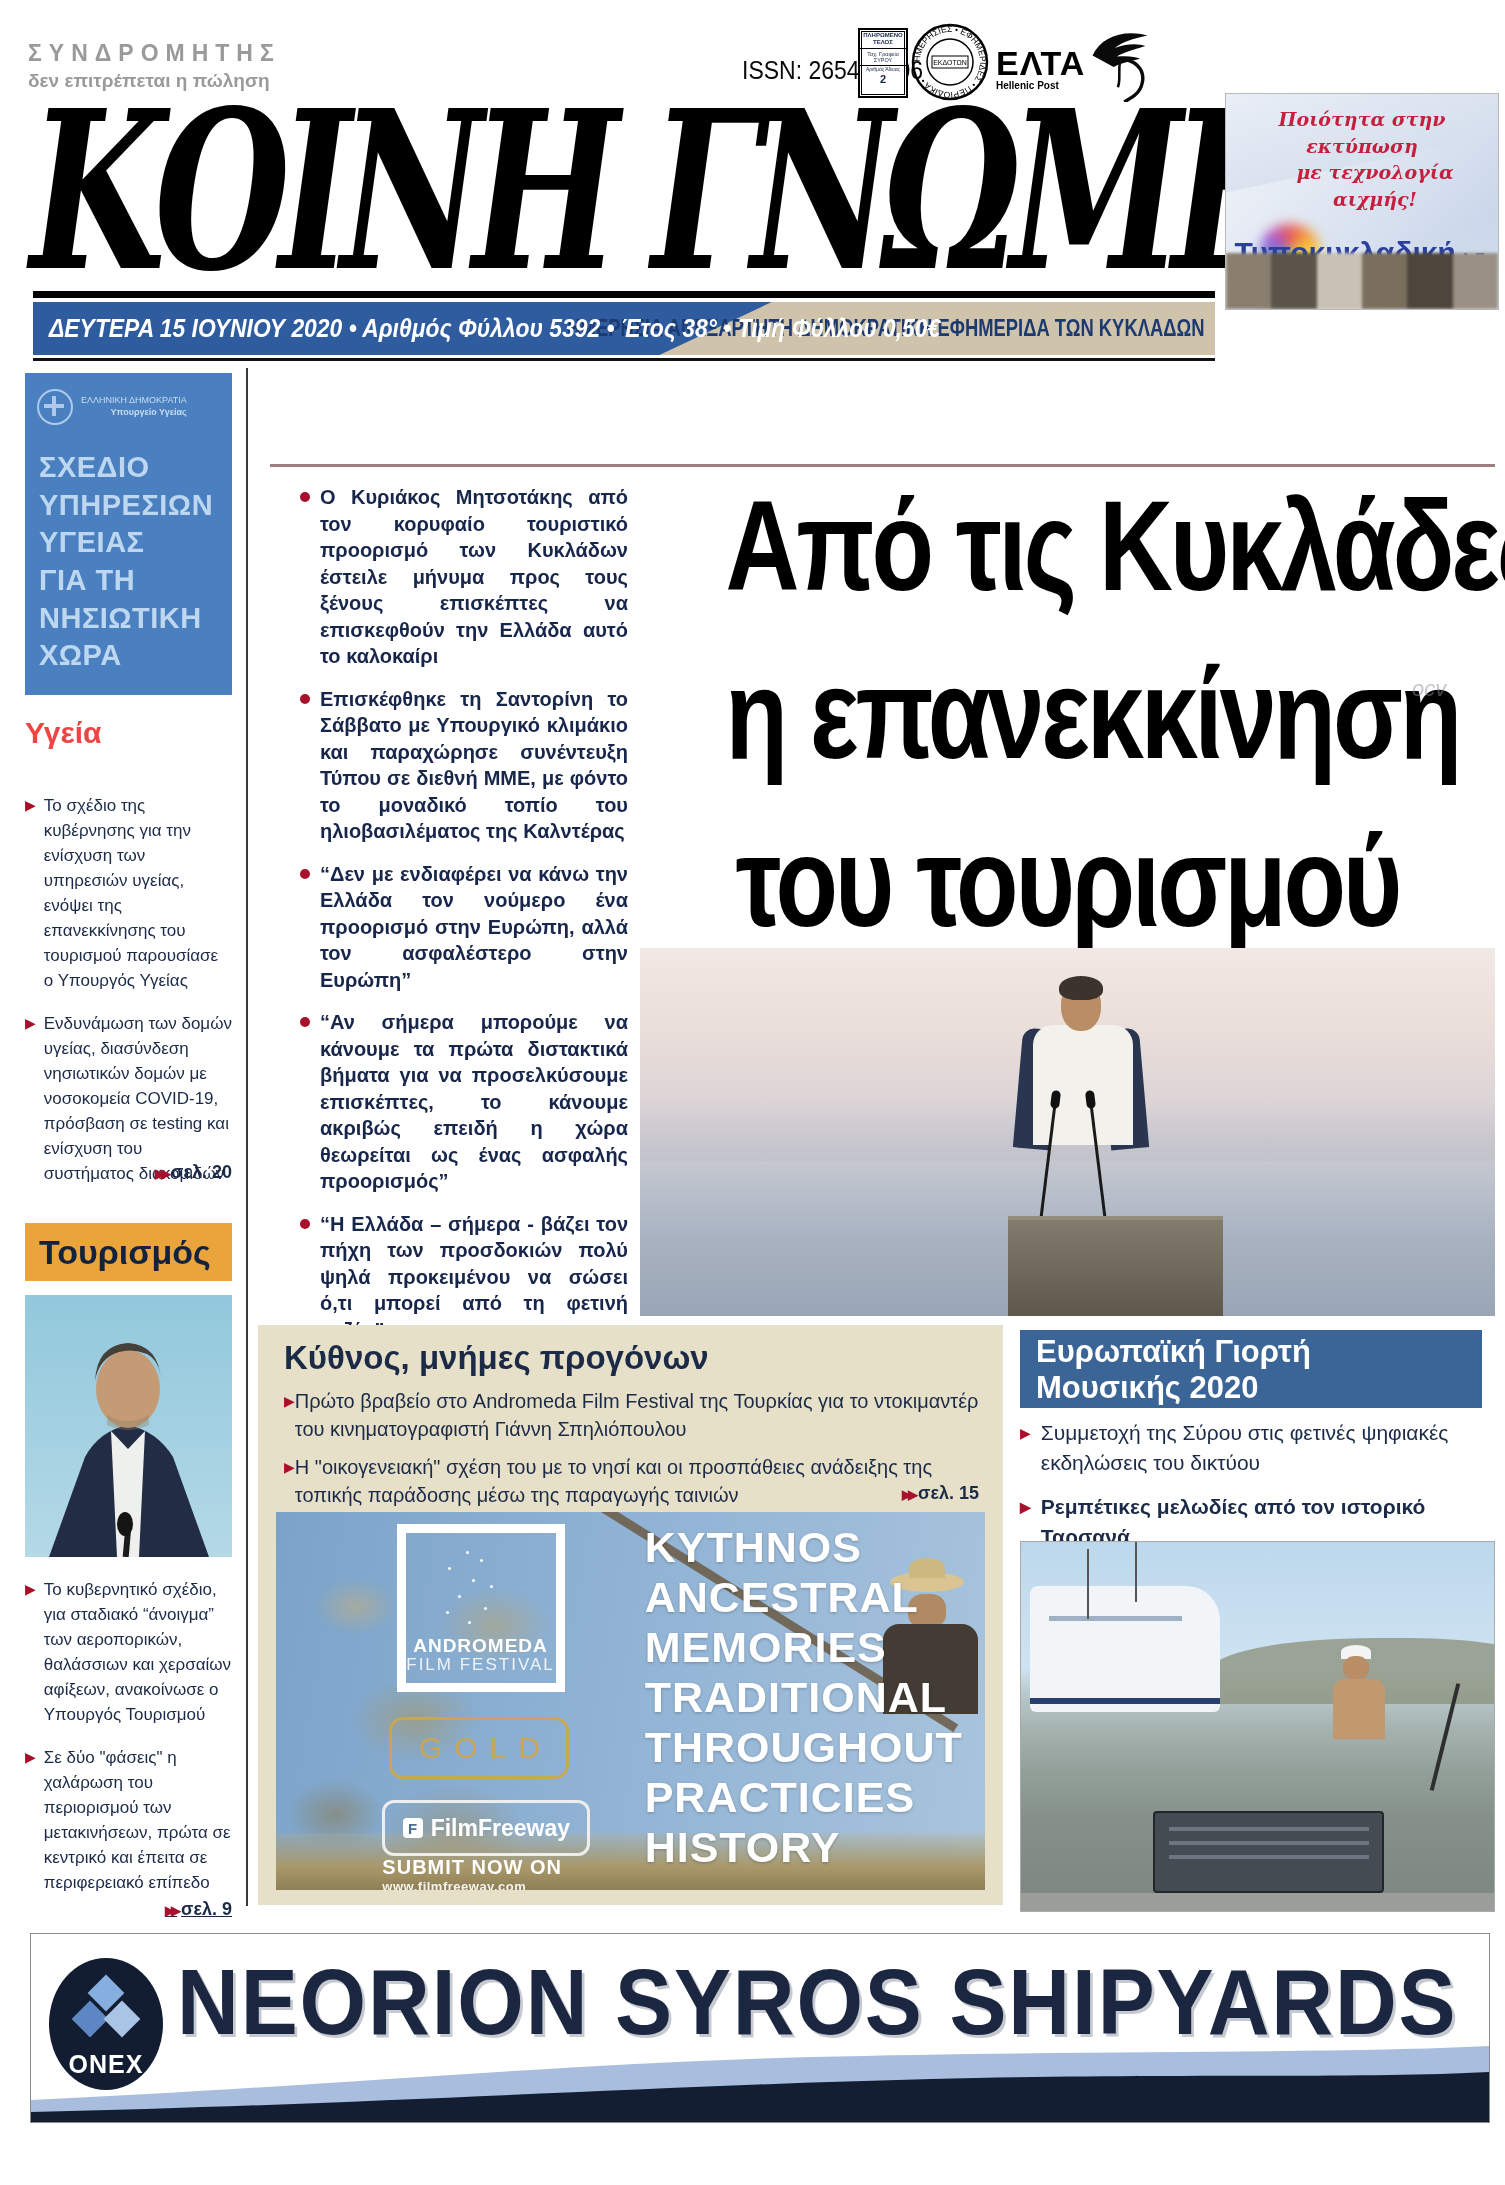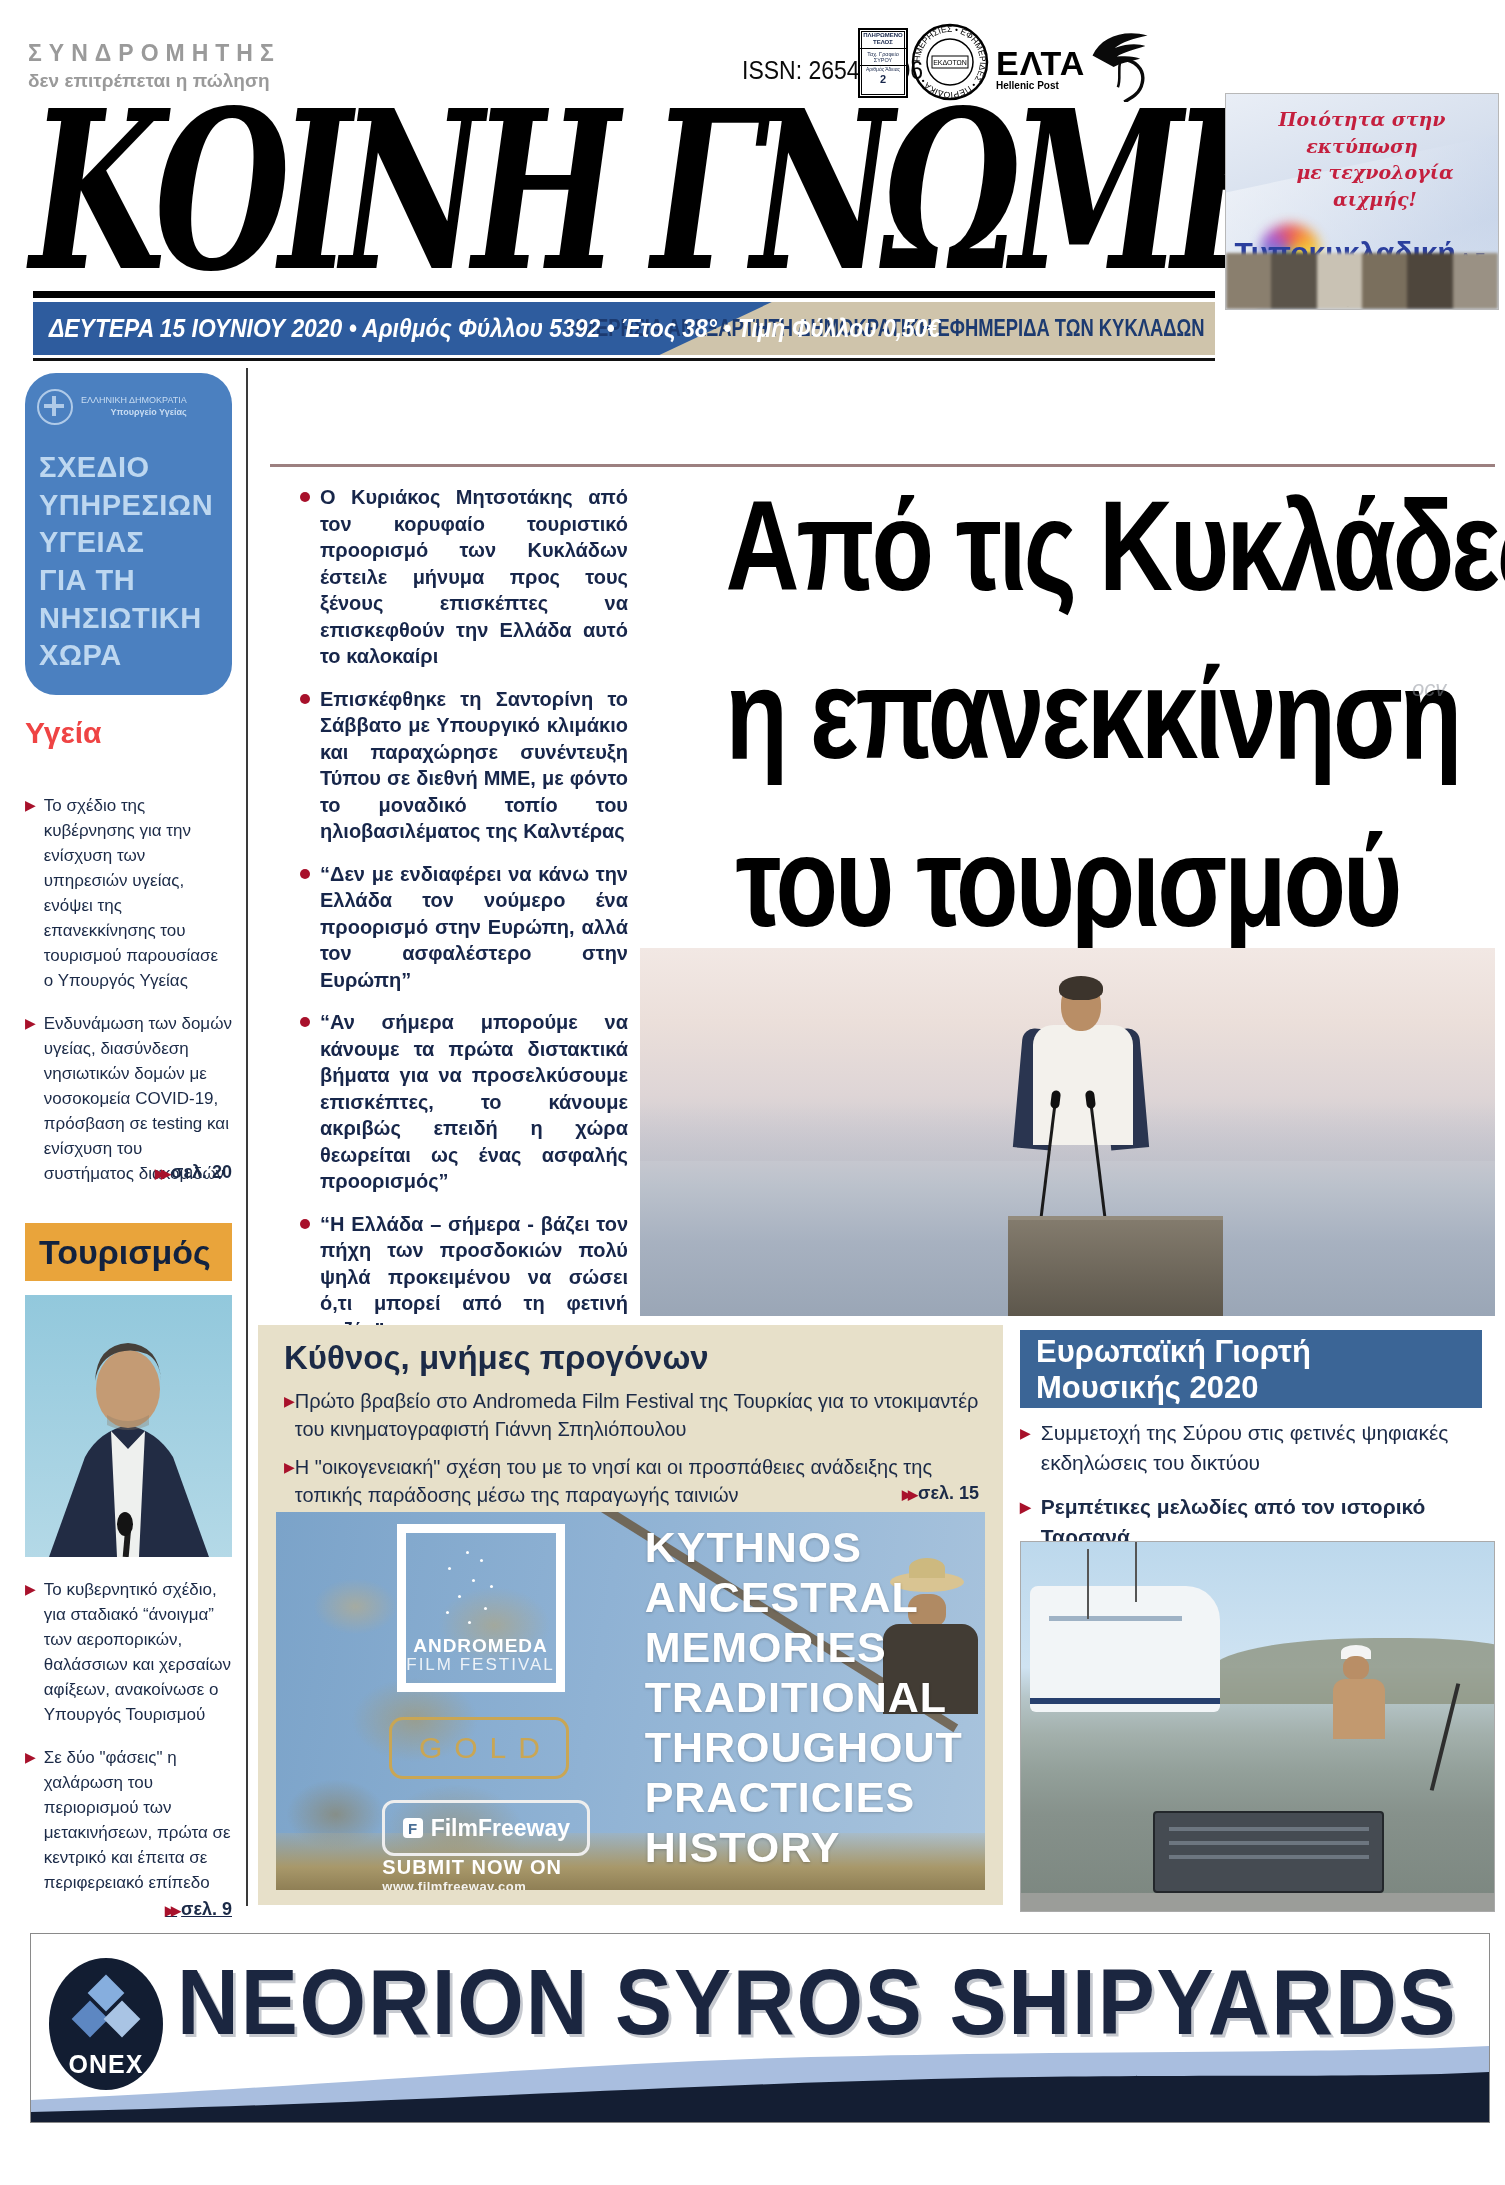--- a/index.html
+++ b/index.html
@@ -50,21 +50,21 @@
   .ad-splash{position:absolute;left:34px;top:-12px;width:60px;height:52px;border-radius:50%;
       background:conic-gradient(#e33,#f90,#ee3,#3b3,#39c,#93c,#e33);filter:blur(6px);opacity:.8;}
   .ad-brand{position:relative;color:#2b3f9e;font-size:30px;font-weight:bold;}
   .ad-ae{position:relative;color:#2b3f9e;font-size:15px;font-weight:bold;}
   .ad-services{position:relative;text-align:center;color:#2b3f9e;font-size:13px;font-weight:bold;letter-spacing:3px;margin-top:4px;}
   .ad-contact{position:relative;text-align:center;color:#4a5570;font-size:13px;font-weight:bold;margin-top:3px;}
   .ad-photo{position:absolute;left:0;right:0;bottom:0;height:56px;display:flex;filter:blur(1.5px);}
   .ad-photo div{flex:1;}
 
   
-  .hposter{background:#4b80c0;overflow:hidden;border-radius:31px;}
+  .hposter{background:#4b80c0;overflow:hidden;}
   .hp-logo-row{display:flex;gap:8px;margin:16px 10px 0 12px;}
   .hp-emblem{width:32px;height:32px;border:2px solid #c8dcf2;border-radius:50%;position:relative;flex:none;opacity:.8;}
   .hp-emblem:before{content:"";position:absolute;left:13px;top:5px;width:4px;height:20px;background:#c8dcf2;}
   .hp-emblem:after{content:"";position:absolute;left:5px;top:13px;width:20px;height:4px;background:#c8dcf2;}
   .hp-org{font-size:9px;color:#c8dcf2;line-height:1.35;padding-top:5px;}
   .hp-org .l2{font-weight:bold;text-align:right;}
   .hp-title{margin:24px 0 0 14px;color:#bdd7f0;font-size:29px;font-weight:bold;line-height:1.3;letter-spacing:.5px;}
   .sec-heading{font-size:30px;font-weight:bold;color:#ef4444;}
   .sb-bullet{position:relative;display:flex;gap:8px;margin-bottom:18px;color:#1b2a47;
              font-size:17px;line-height:25px;font-weight:500;}

